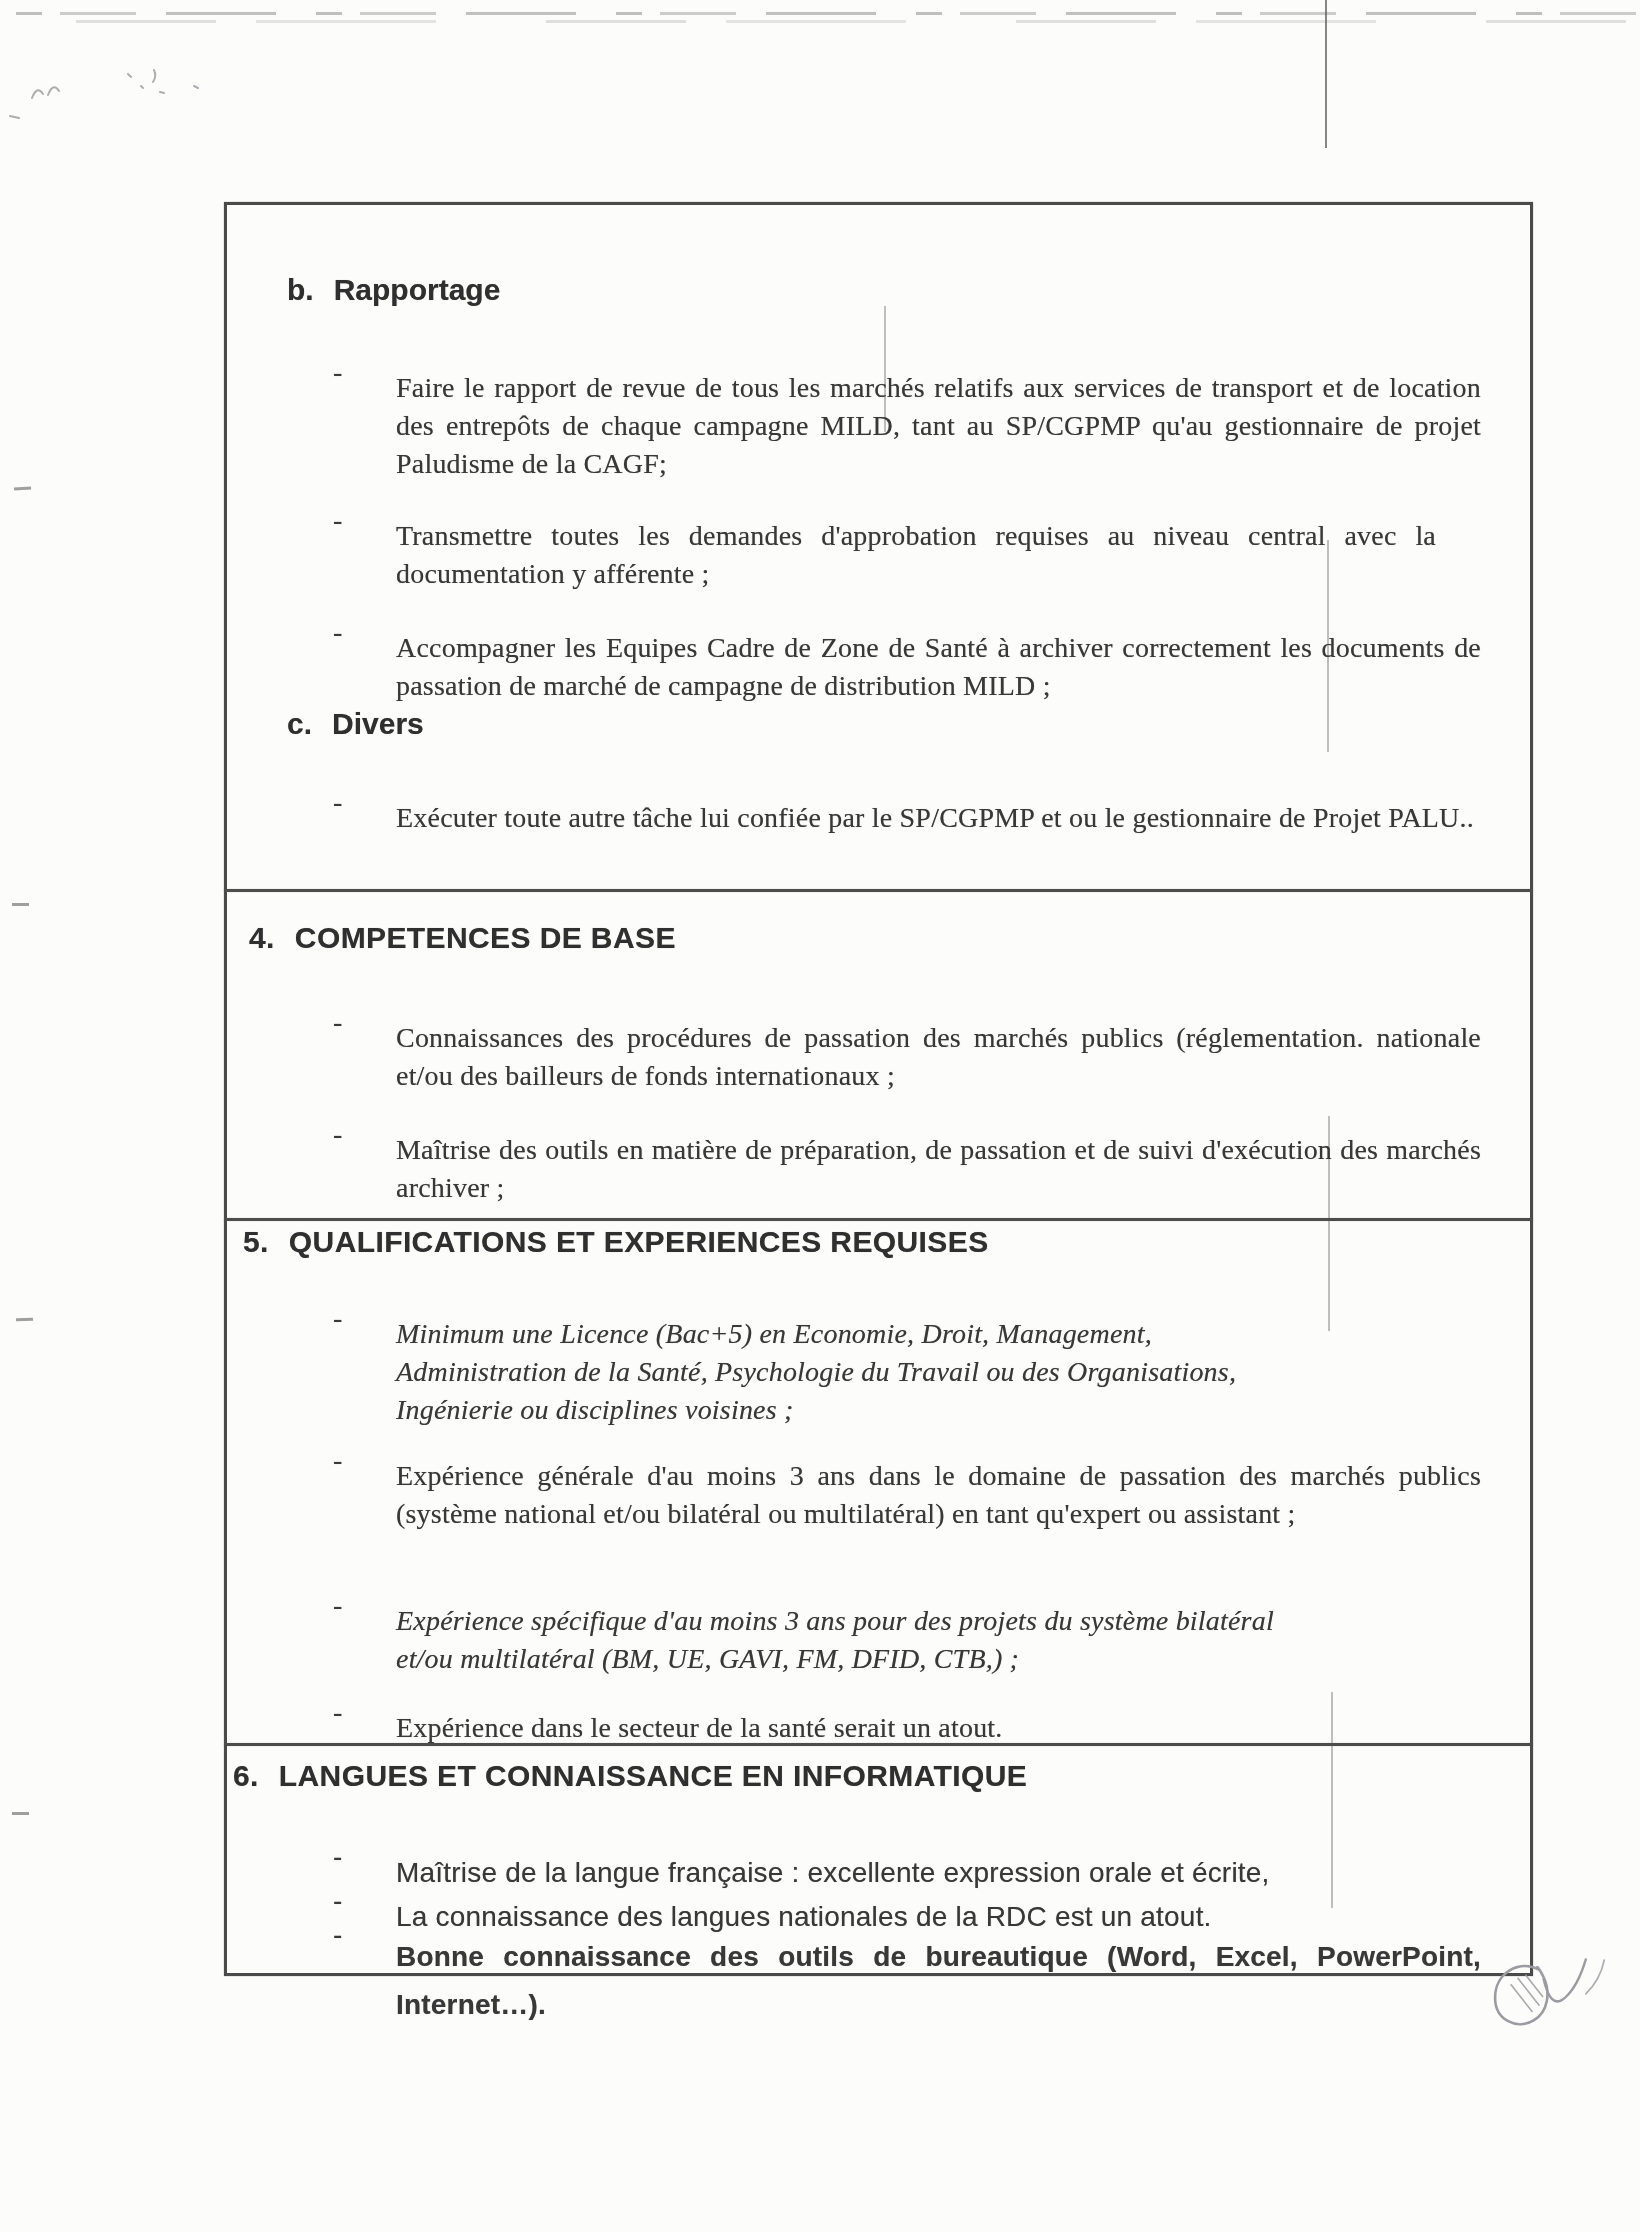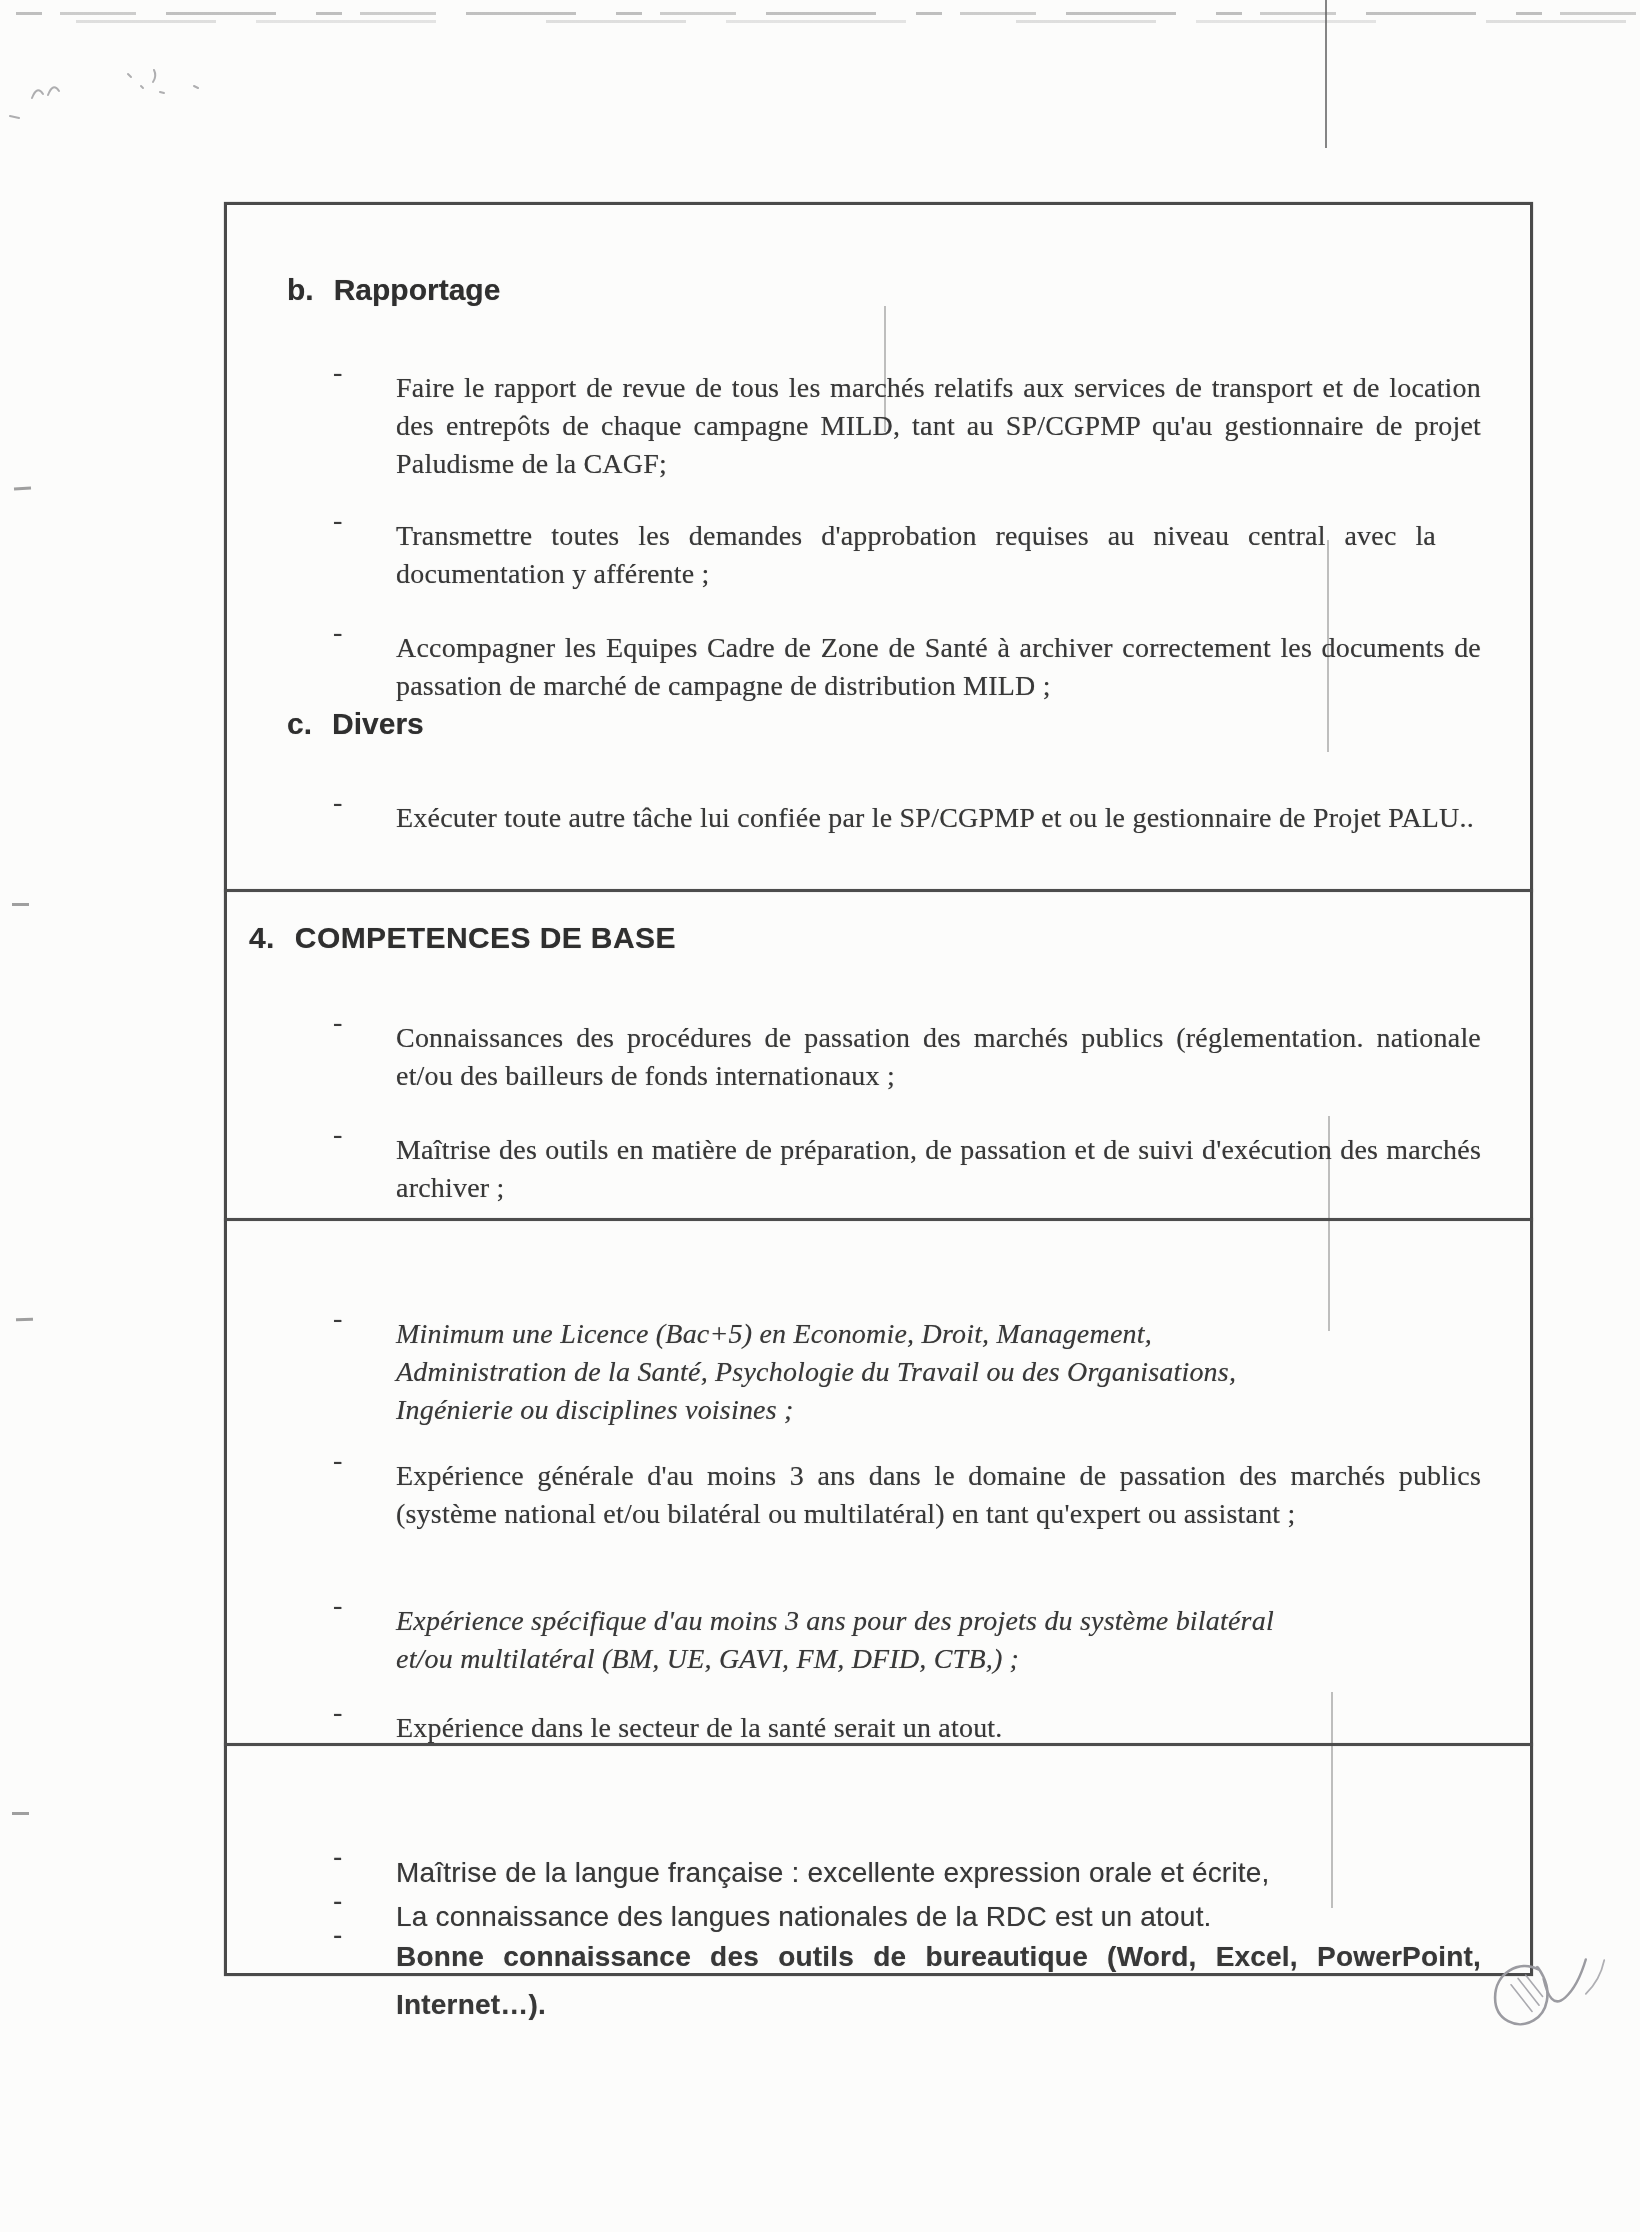--- a/index.html
+++ b/index.html
@@ -114,20 +114,23 @@
       <span class="dash">-</span>
       <p class="btext">Connaissances des procédures de passation des marchés publics (réglementation. nationale et/ou des bailleurs de fonds internationaux ;</p>
     </div>
     <div class="bullet" style="top:910px;">
       <span class="dash">-</span>
       <p class="btext">Maîtrise des outils en matière de préparation, de passation et de suivi d'exécution des marchés archiver ;</p>
     </div>
 
     <div class="divider" style="top:1013px;"></div>
 
+    <div class="h h-num" style="left:16px;top:1020px;">
+      <span class="mk">5.</span><span>QUALIFICATIONS ET EXPERIENCES REQUISES</span>
+    </div>
 
     <div class="bullet" style="top:1094px;">
       <span class="dash">-</span>
       <p class="btext pre">Minimum une Licence (Bac+5) en Economie, Droit, Management,
 Administration de la Santé, Psychologie du Travail ou des Organisations,
 Ingénierie ou disciplines voisines ;</p>
     </div>
     <div class="bullet" style="top:1236px;">
       <span class="dash">-</span>
       <p class="btext">Expérience générale d'au moins 3 ans dans le domaine de passation des marchés publics (système national et/ou bilatéral ou multilatéral) en tant qu'expert ou assistant ;</p>
@@ -137,20 +140,23 @@
       <p class="btext pre">Expérience spécifique d'au moins 3 ans pour des projets du système bilatéral
 et/ou multilatéral (BM, UE, GAVI, FM, DFID, CTB,) ;</p>
     </div>
     <div class="bullet" style="top:1488px;">
       <span class="dash">-</span>
       <p class="btext">Expérience dans le secteur de la santé serait un atout.</p>
     </div>
 
     <div class="divider" style="top:1538px;"></div>
 
+    <div class="h h-num" style="left:6px;top:1554px;">
+      <span class="mk">6.</span><span>LANGUES ET CONNAISSANCE EN INFORMATIQUE</span>
+    </div>
 
     <div class="bullet" style="top:1634px;">
       <span class="dash sans">-</span>
       <p class="btext sans">Maîtrise de la langue française : excellente expression orale et écrite,</p>
     </div>
     <div class="bullet" style="top:1678px;">
       <span class="dash sans">-</span>
       <p class="btext sans">La connaissance des langues nationales de la RDC est un atout.</p>
     </div>
     <div class="bullet" style="top:1712px;">

